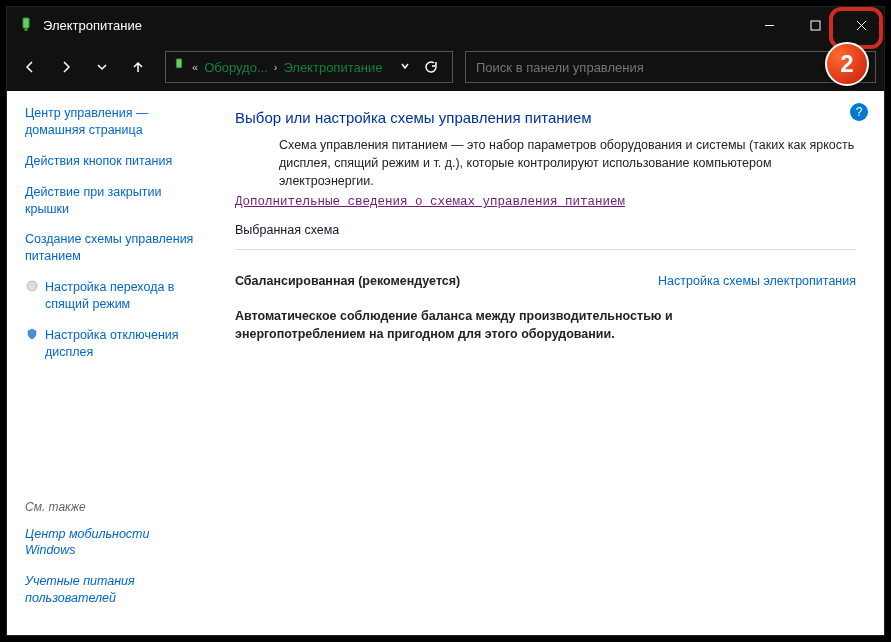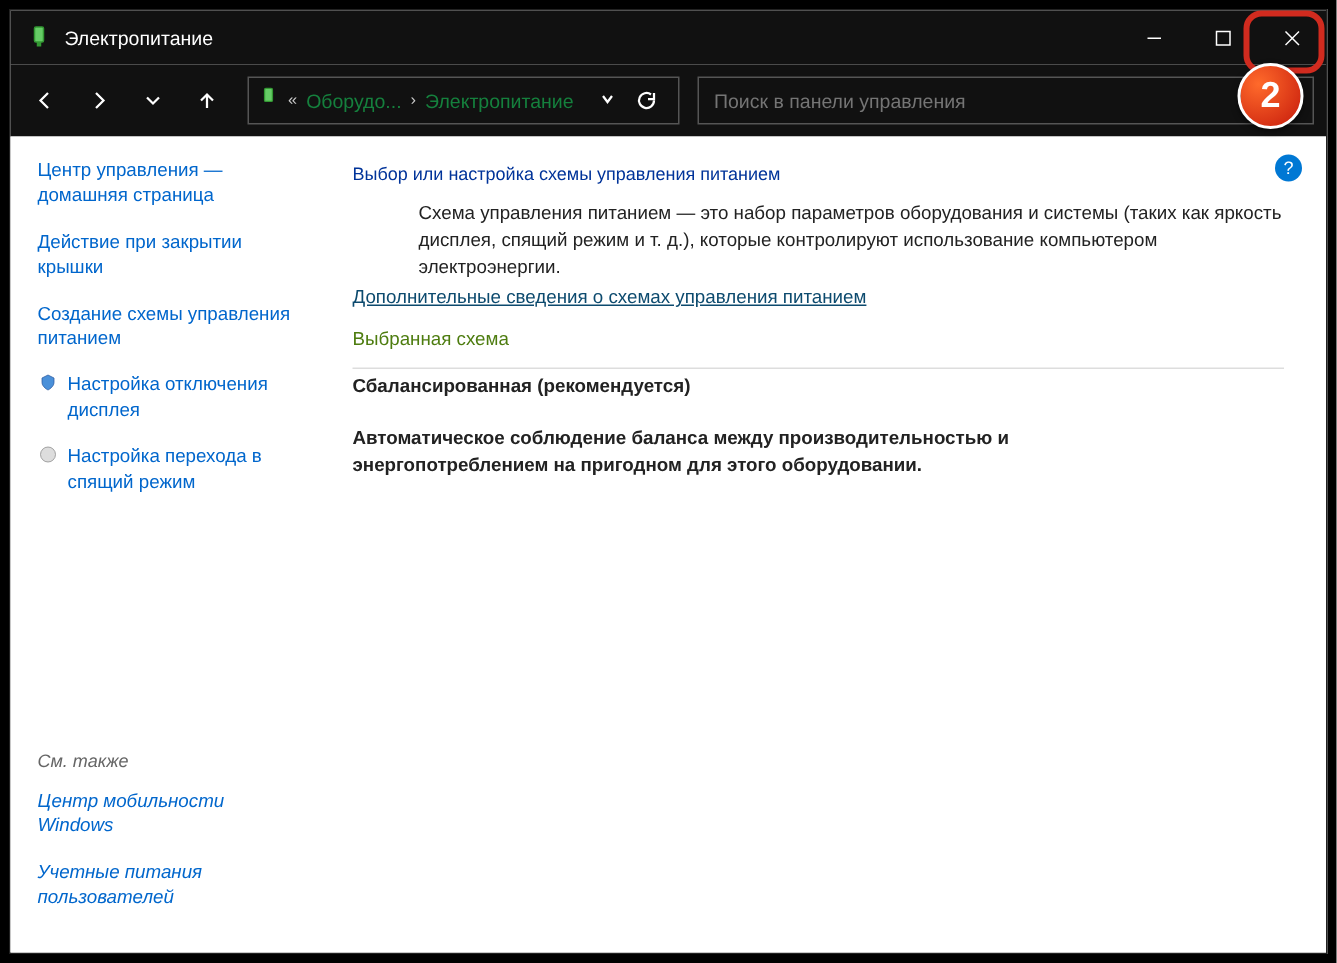--- a/index.html
+++ b/index.html
@@ -23,25 +23,25 @@
 .searchbox input { background: transparent; border: none; outline: none; color: #aaa; font-size: 13px; width: 100%; }
 .content { flex: 1; display: flex; background: #fff; overflow: hidden; }
 .sidebar { width: 200px; padding: 14px 8px 14px 18px; display: flex; flex-direction: column; font-size: 12.5px; }
 .sidelink { color: #0066cc; margin-bottom: 14px; line-height: 1.35; cursor: pointer; display: flex; align-items: flex-start; gap: 6px; }
 .sidelink .bullet { width: 14px; height: 14px; flex: 0 0 14px; display: flex; align-items: center; justify-content: center; }
 .sidelink span.txt { flex: 1; }
 .sidebottom { margin-top: auto; font-style: italic; }
 .seealso { color: #666; font-size: 12px; margin-bottom: 12px; }
 .main { flex: 1; padding: 18px 28px 18px 28px; position: relative; font-size: 12.5px; color: #222; }
 .help { position: absolute; top: 12px; right: 16px; width: 18px; height: 18px; border-radius: 50%; background: #0078d4; color: #fff; font-size: 12px; display: flex; align-items: center; justify-content: center; }
-h1.head { color: #003399; font-size: 12px; font-weight: 400; margin-bottom: 10px; }
+h1.head { color: #003399; font-size: 15px; font-weight: 400; margin-bottom: 10px; }
 .desc { line-height: 1.45; margin-bottom: 4px; margin-left: 44px; }
-.moreinfo { color: #0c4a6e; text-decoration: underline; cursor: pointer; }
-.section-head { margin-top: 14px; padding-bottom: 12px; border-bottom: 1px solid #ddd; font-size: 12.5px; color: #4d7c0f; }
-.plan-row { display: flex; align-items: flex-start; margin-top: 4px; }
+.moreinfo { color: #701a75; text-decoration: underline; cursor: pointer; font-family: Liberation Mono, monospace; }
+.section-head { margin-top: 14px; padding-bottom: 12px; border-bottom: 1px solid #ddd; font-size: 12.5px; color: #0f172a; }
+.plan-row { display: flex; align-items: flex-start; margin-top: 24px; }
 .plan-name { font-weight: 600; flex: 1; }
 .plan-link { color: #0066cc; cursor: pointer; }
 .plan-desc { margin-top: 20px; line-height: 1.4; max-width: 560px; font-weight: bold; }
 .shield { width: 12px; height: 12px; }
 </style>
 </head>
 <body>
 
 <div class="frame">
 
@@ -116,60 +116,64 @@
       <input placeholder="Поиск в панели управления" style="">
     </div>
   </div>
 
   <div class="content">
     <div class="sidebar">
       <div class="sidelink">
           <span class="txt">Центр управления — домашняя страница</span>
         </div>
       <div class="sidelink">
+          <span class="txt">Действия кнопок питания</span>
+        </div>
+      <div class="sidelink">
           <span class="txt">Действие при закрытии крышки</span>
         </div>
       <div class="sidelink">
           <span class="txt">Создание схемы управления питанием</span>
         </div>
       <div class="sidelink">
         <span class="bullet">
             <svg class="shield" viewBox="0 0 12 12">
+              <circle cx="6" cy="6" r="5" fill="#ddd" stroke="#888" stroke-width="0.5"></circle>
+            </svg>
+          </span>
+        <span class="txt">Настройка перехода в спящий режим</span>
+      </div>
+      <div class="sidelink">
+        <span class="bullet">
+            <svg class="shield" viewBox="0 0 12 12">
               <path d="M6 1 L10 3 V6 C10 9 6 11 6 11 C6 11 2 9 2 6 V3 Z" fill="#4a90d9" stroke="#2c5aa0" stroke-width="0.5"></path>
             </svg>
           </span>
         <span class="txt">Настройка отключения дисплея</span>
-      </div>
-      <div class="sidelink">
-        <span class="bullet">
-            <svg class="shield" viewBox="0 0 12 12">
-              <circle cx="6" cy="6" r="5" fill="#ddd" stroke="#888" stroke-width="0.5"></circle>
-            </svg>
-          </span>
-        <span class="txt">Настройка перехода в спящий режим</span>
       </div>
       <div class="sidebottom">
         <div class="seealso">См. также</div>
         <div class="sidelink">
             <span class="txt">Центр мобильности Windows</span>
           </div>
         <div class="sidelink">
             <span class="txt">Учетные питания пользователей</span>
           </div>
       </div>
     </div>
 
     <div class="main">
       <div class="help">?</div>
       <h1 class="head">Выбор или настройка схемы управления питанием</h1>
       <div class="desc">Схема управления питанием — это набор параметров оборудования и системы (таких как яркость дисплея, спящий режим и т. д.), которые контролируют использование компьютером электроэнергии.</div>
       <span class="moreinfo">Дополнительные сведения о схемах управления питанием</span>
       <div class="section-head">Выбранная схема</div>
       <div class="plan-row">
         <div class="plan-name">Сбалансированная (рекомендуется)</div>
+        <div class="plan-link">Настройка схемы электропитания</div>
       </div>
       <div class="plan-desc">Автоматическое соблюдение баланса между производительностью и энергопотреблением на пригодном для этого оборудовании.</div>
     </div>
   </div>
 </div>
 
 <div class="close-ring"></div>
 <div class="step-badge">2</div>
 
 </body></html>

